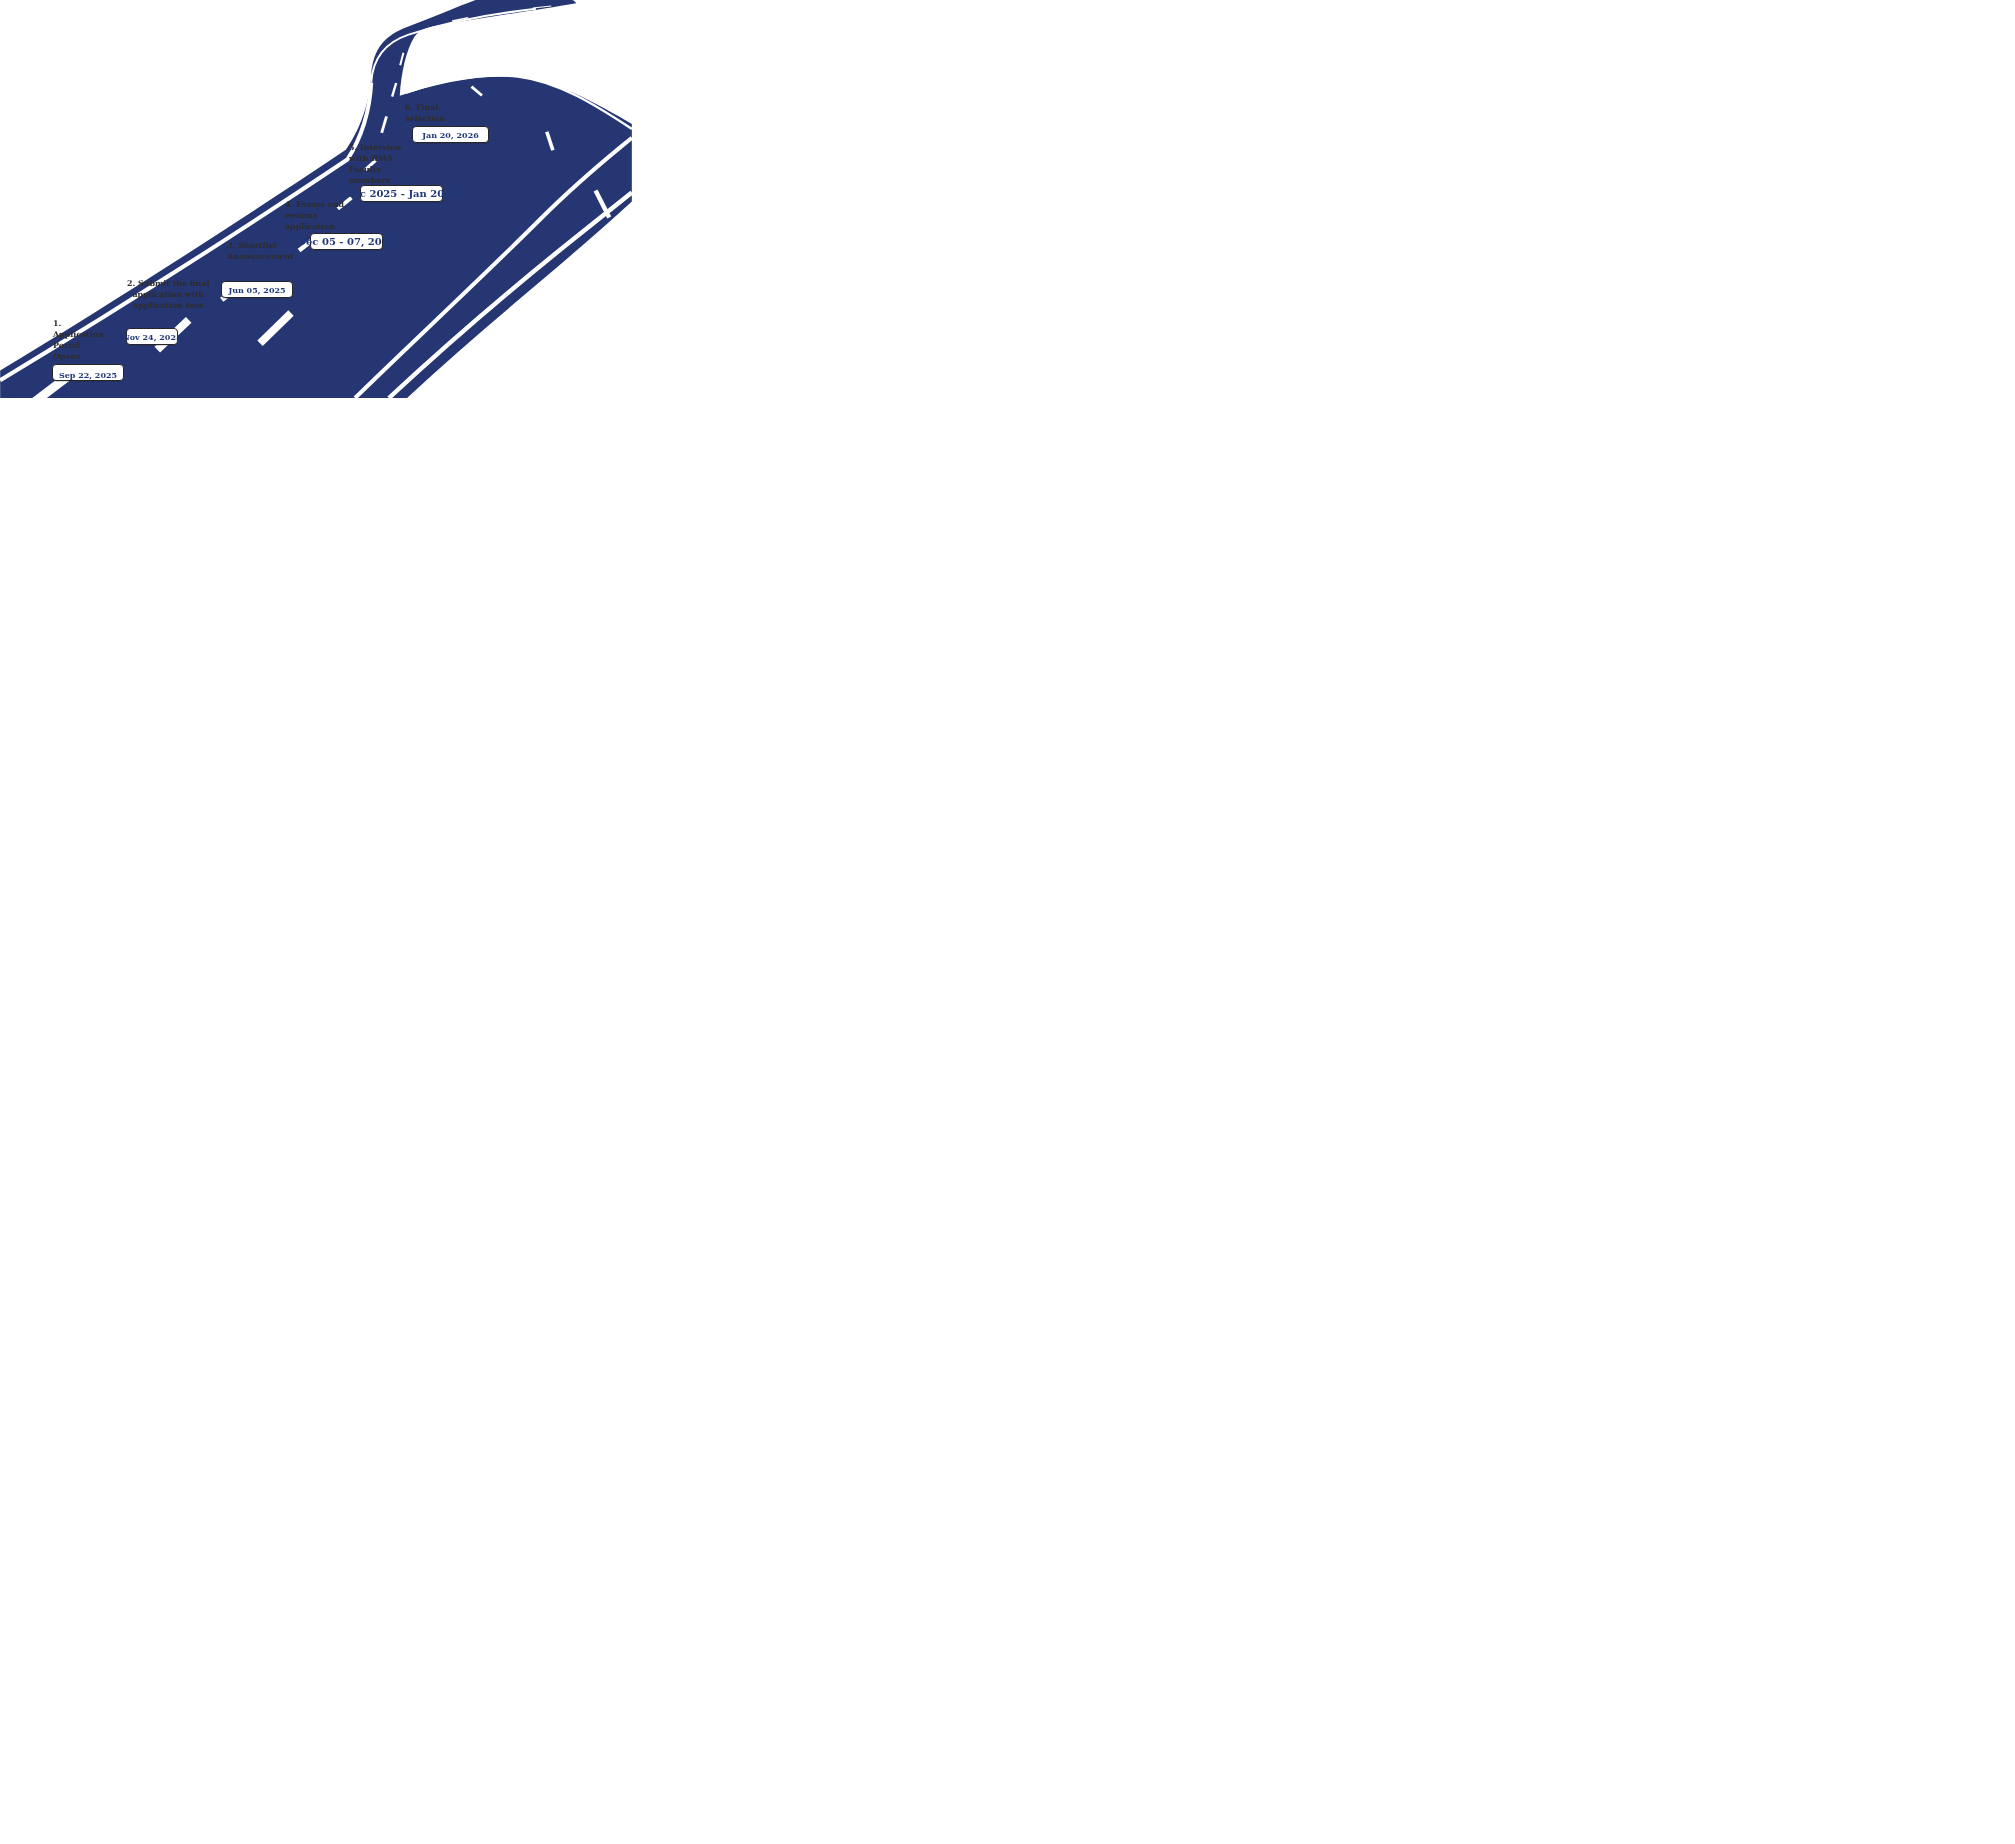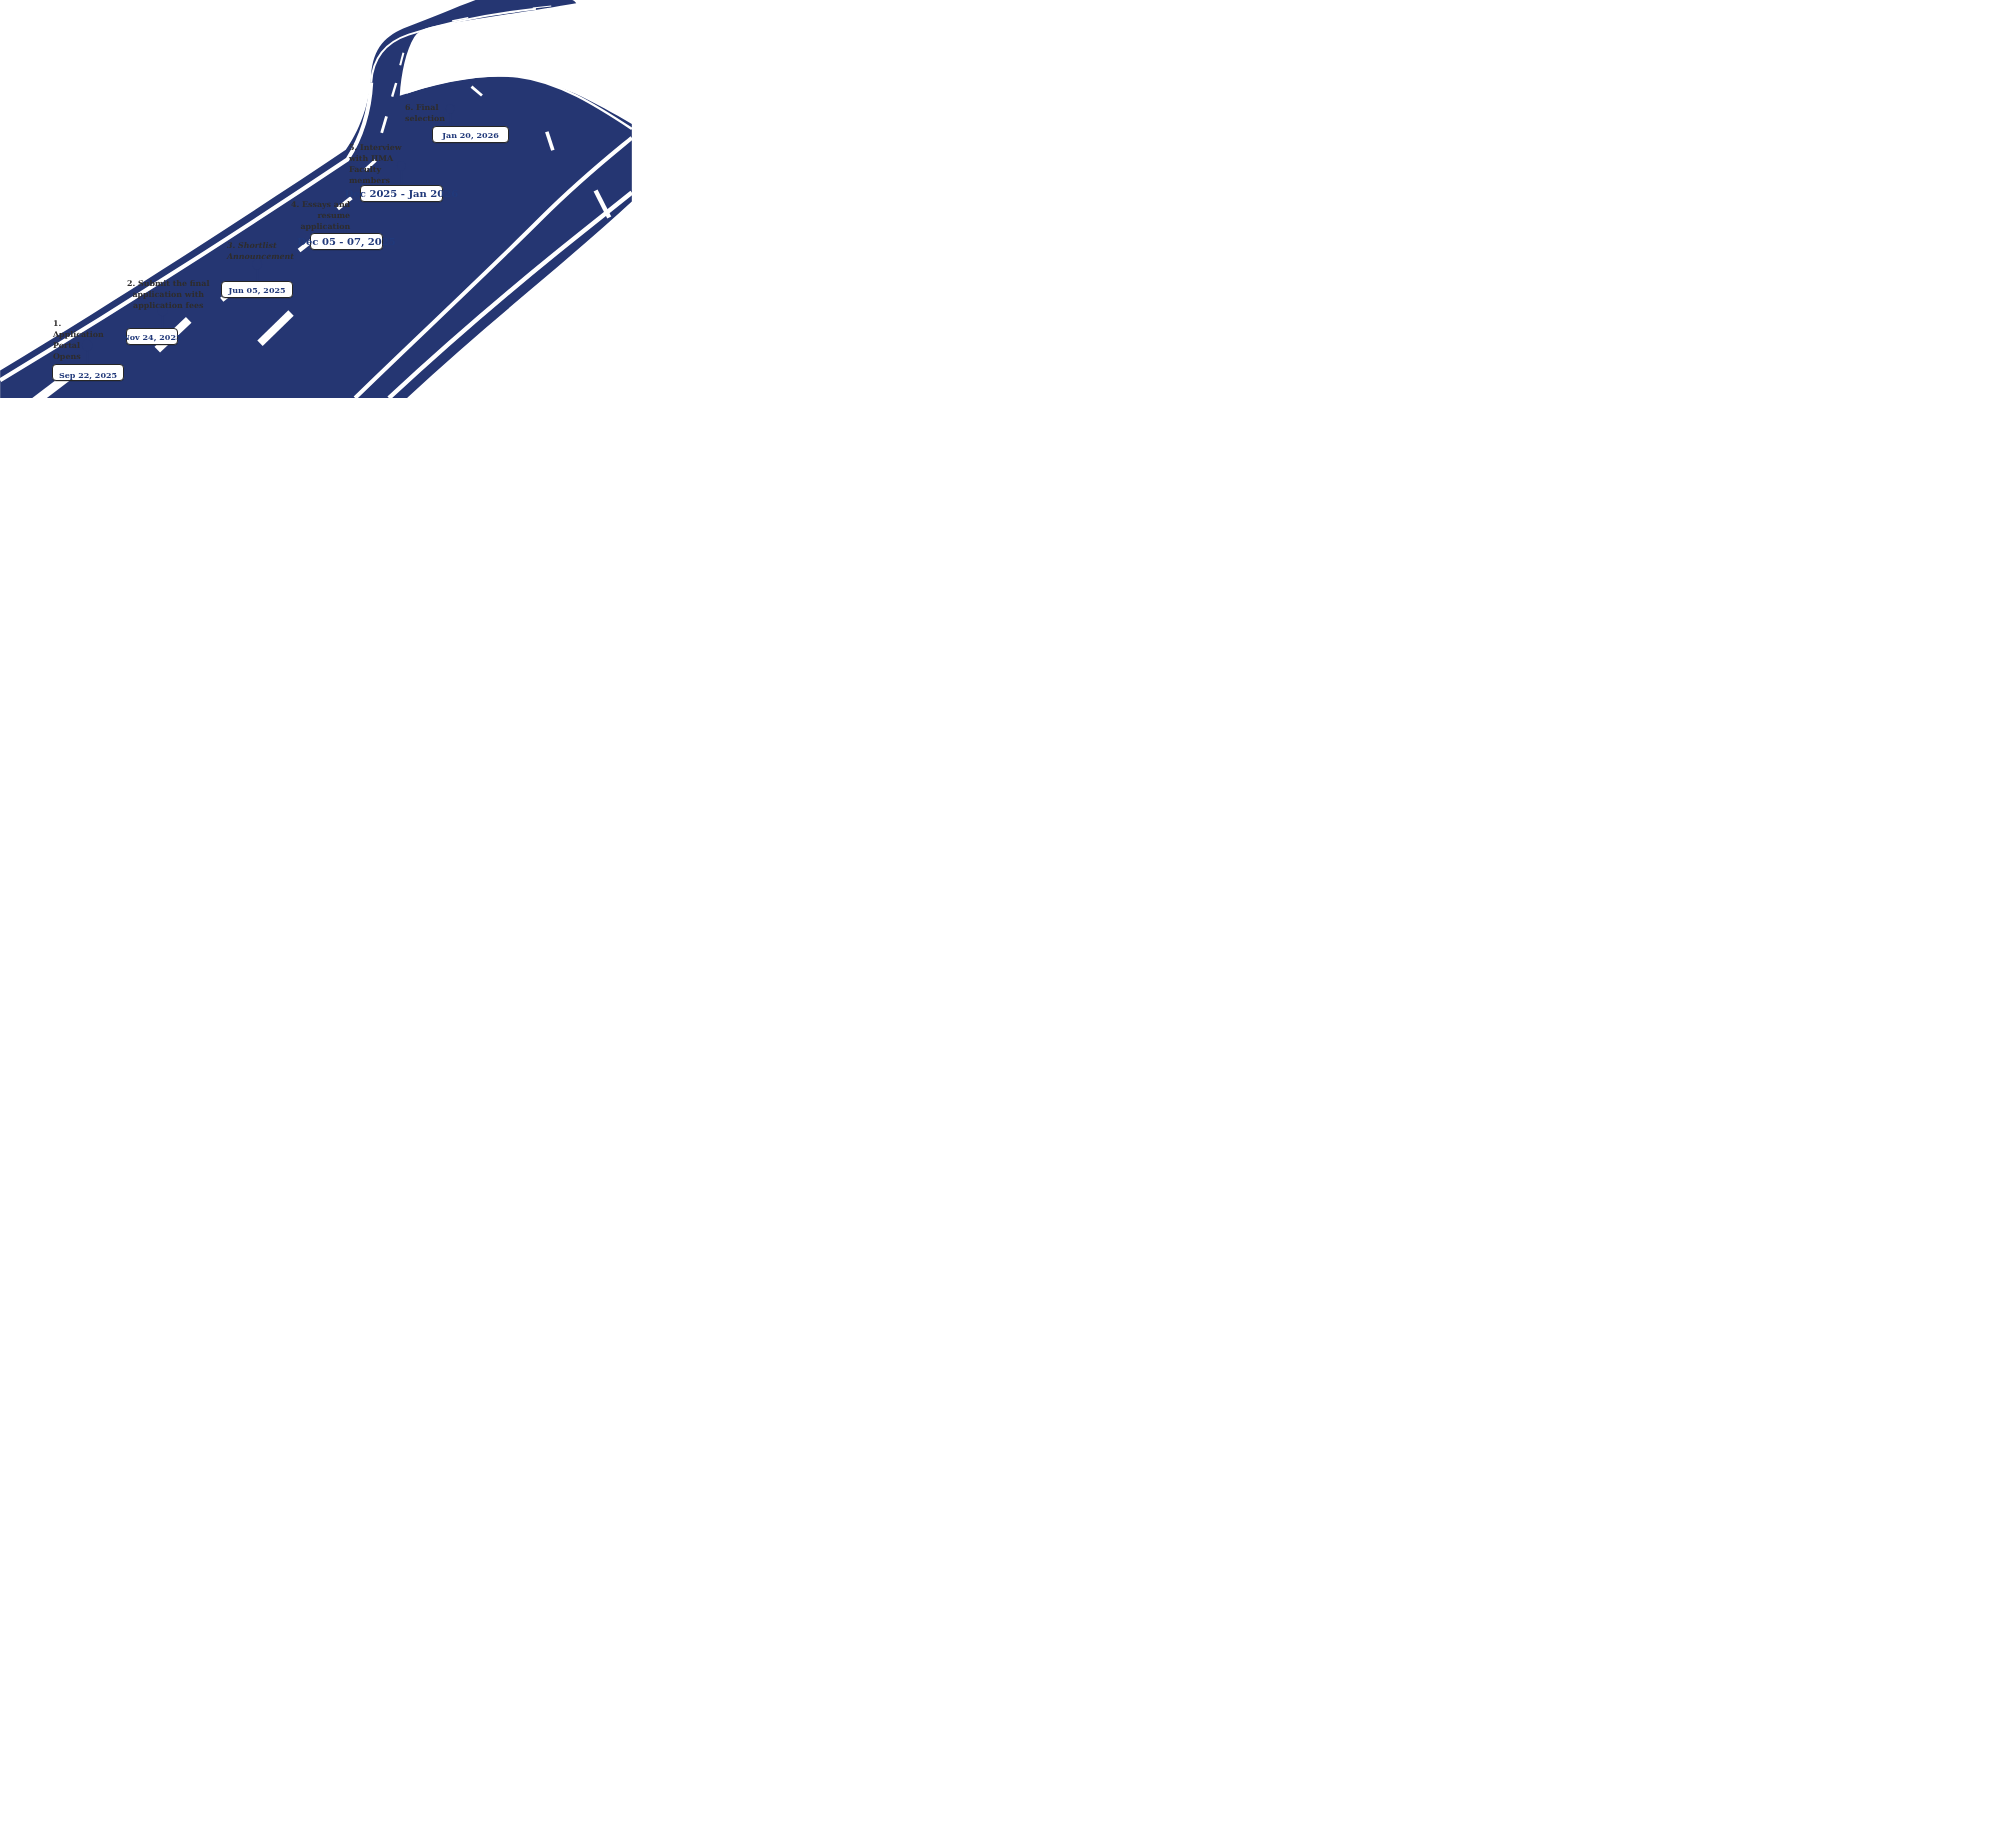--- a/index.html
+++ b/index.html
@@ -134,21 +134,21 @@
   </div>
 
   <div class="ms-label" style="left:227px;top:240px;font-style:italic;">
     <div>3. Shortlist</div>
     <div>Announcement</div>
   </div>
   <div class="date-box" style="left:221px;top:281px;width:72px;">
     <span class="date-text">Jun 05, 2025</span>
   </div>
 
-  <div class="ms-label" style="left:291px;top:199px;text-align:right;">
+  <div class="ms-label" style="left:285px;top:199px;">
     <div>4. Essays and</div>
     <div>resume</div>
     <div>application</div>
   </div>
   <div class="date-box small" style="left:310px;top:233px;width:73px;text-align:center;">
     <span class="date-text">Dec 05 - 07, 2025</span>
   </div>
 
   <div class="ms-label" style="left:349px;top:142px;">
     <div>5. Interview</div>
@@ -157,18 +157,18 @@
     <div>members</div>
   </div>
   <div class="date-box small" style="left:360px;top:185px;width:83px;">
     <span class="date-text">Dec 2025 - Jan 2026</span>
   </div>
 
   <div class="ms-label" style="left:405px;top:102px;">
     <div>6. Final</div>
     <div>selection</div>
   </div>
-  <div class="date-box" style="left:432px;top:126px;width:77px;text-align:right;">
+  <div class="date-box" style="left:412px;top:126px;width:77px;text-align:right;">
     <span class="date-text">Jan 20, 2026</span>
   </div>
 
 </div>
 
 
 </body></html>

